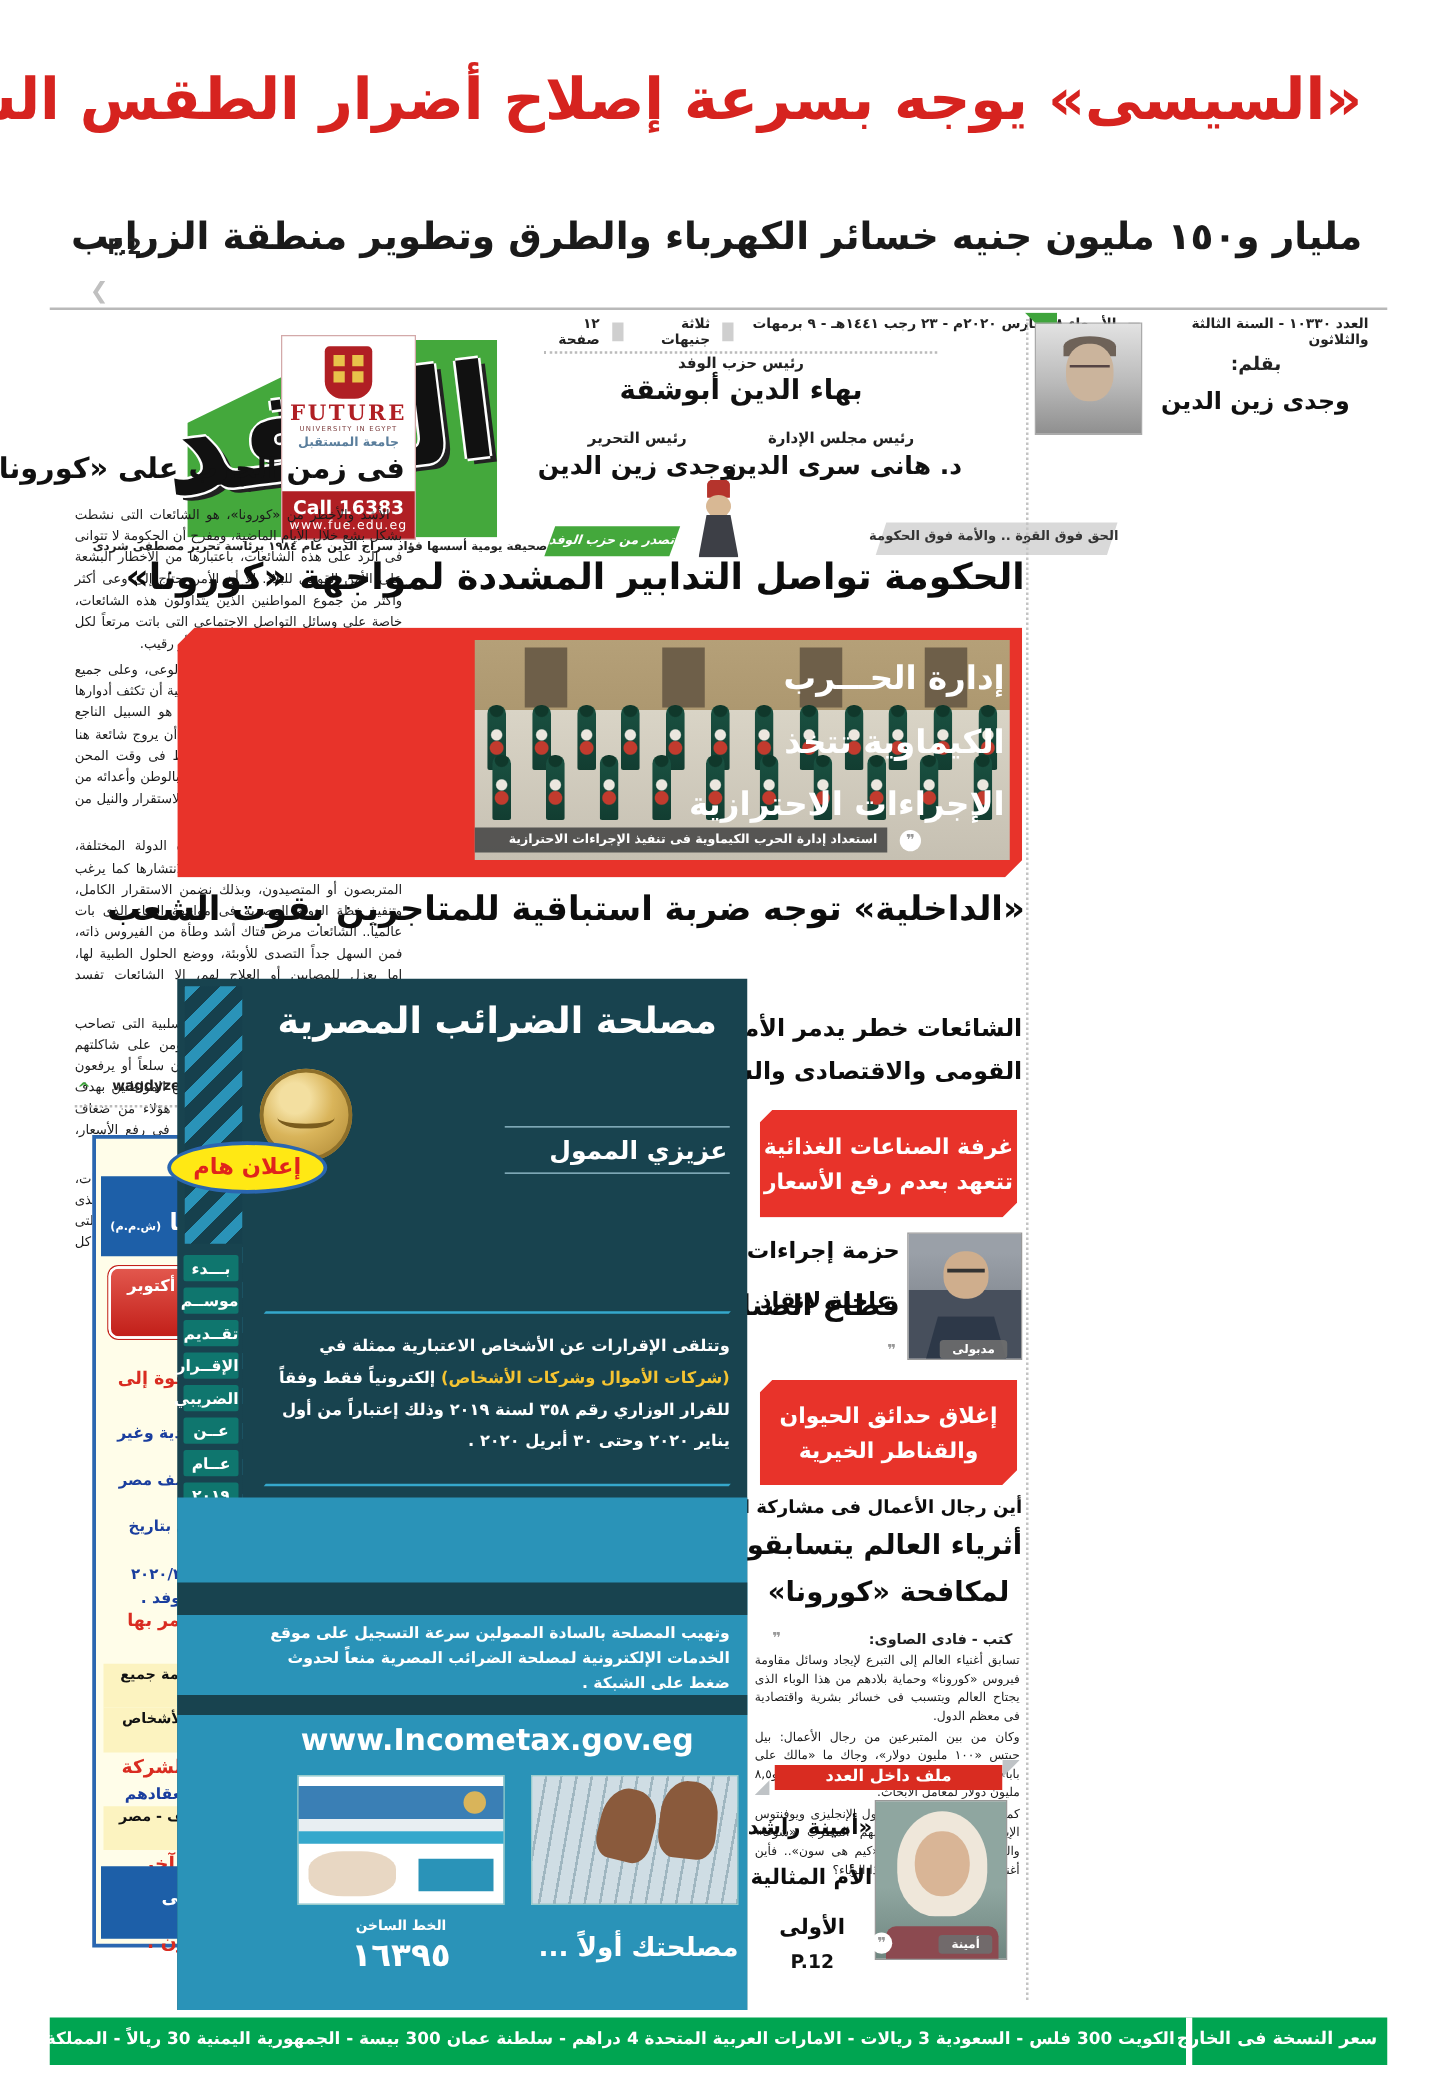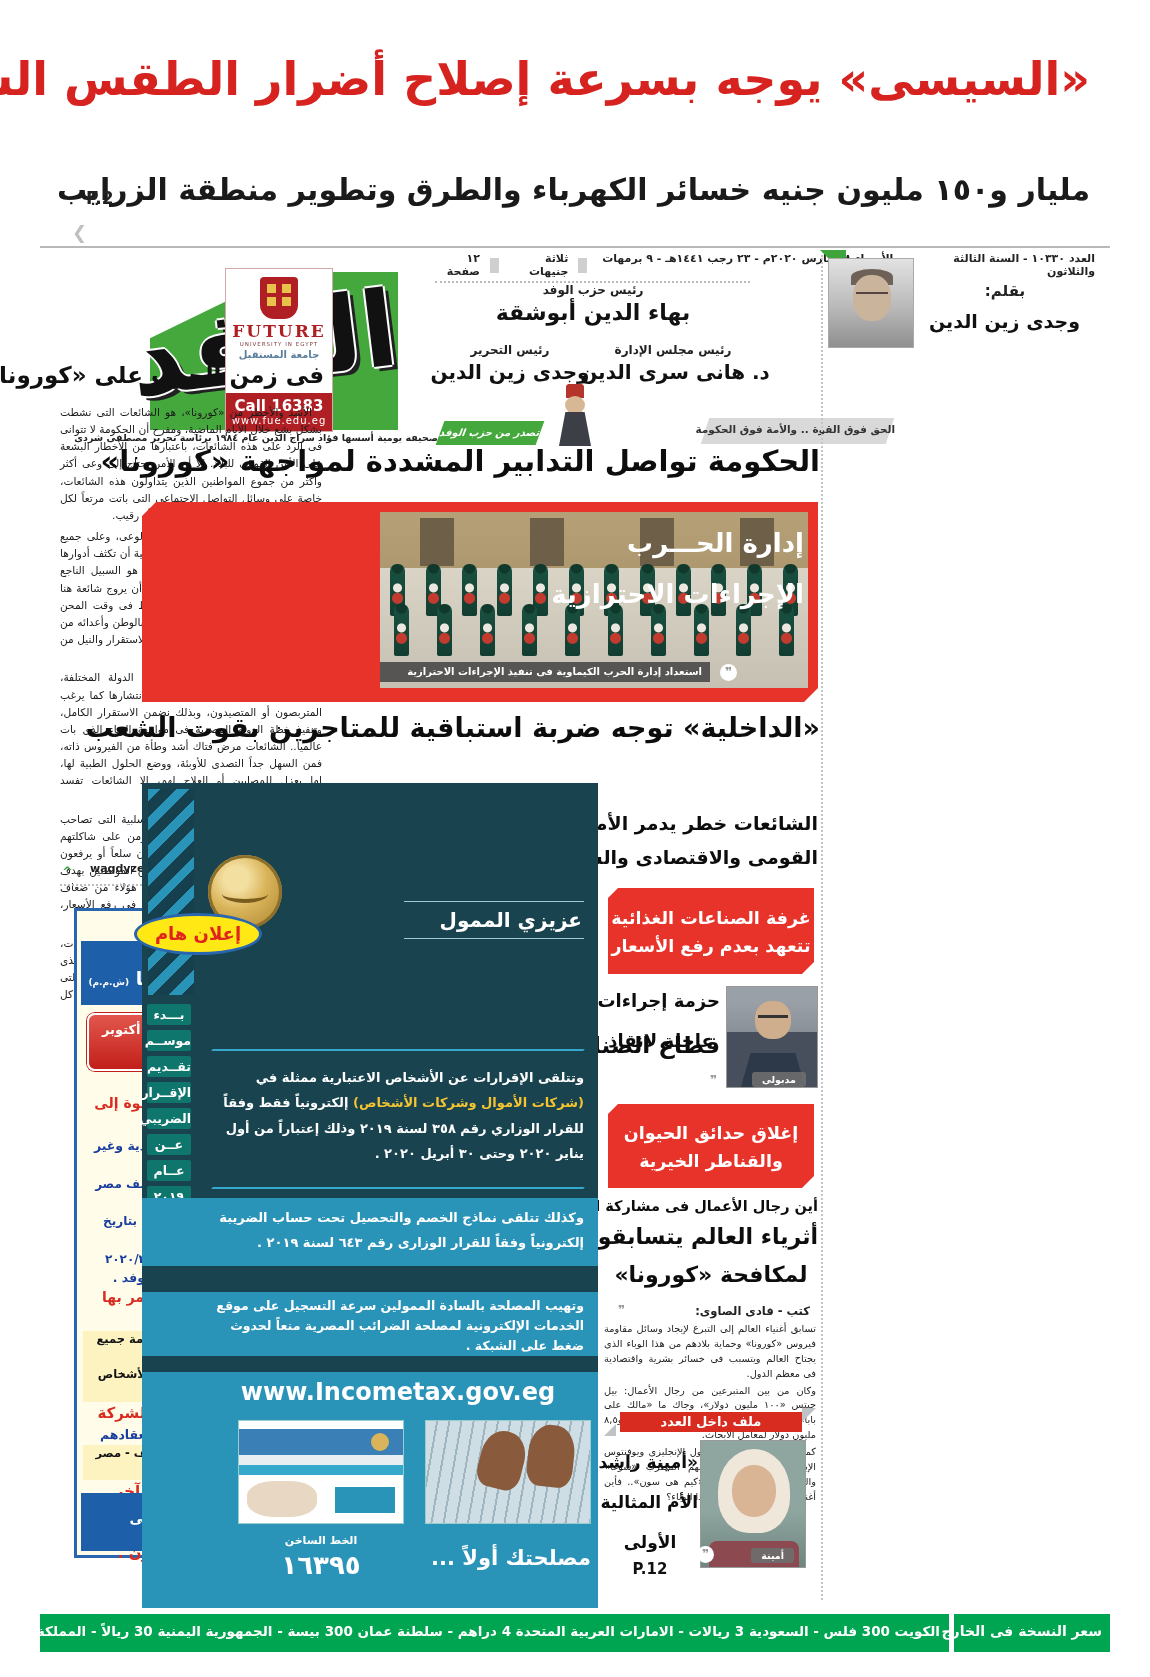--- a/index.html
+++ b/index.html
@@ -338,20 +338,21 @@
         <span class="soldier"></span>
         <span class="soldier"></span>
         <span class="soldier"></span>
         <span class="soldier"></span>
       </div>
   </div>
   <div id="war-caption">استعداد إدارة الحرب الكيماوية فى تنفيذ الإجراءات الاحترازية</div>
   <span class="qmark abs" id="war-caption-q">❞</span>
   <div id="war-text">
     <div>إدارة الحـــرب</div>
+    <div>الكيماوية تتخذ</div>
     <div>الإجراءات الاحترازية</div>
   </div>
 </div>
 <div class="abs" id="dakhlia-headline">«الداخلية» توجه ضربة استباقية للمتاجرين بقوت الشعب</div>
 
 <div class="abs subhead" id="rumors1">الشائعات خطر يدمر الأمن</div>
 <div class="abs subhead" id="rumors2">القومى والاقتصادى والسياسى</div>
 <div class="rbox" id="food-box">
   <div>غرفة الصناعات الغذائية</div>
   <div>تتعهد بعدم رفع الأسعار</div>
@@ -400,31 +401,31 @@
   <div class="rail-words" id="rail-words">
       <div class="rail-word">بـــدء</div>
       <div class="rail-word">موســم</div>
       <div class="rail-word">تقــديم</div>
       <div class="rail-word">الإقــرار</div>
       <div class="rail-word">الضريبي</div>
       <div class="rail-word">عــن</div>
       <div class="rail-word">عــام</div>
       <div class="rail-word">٢٠١٩</div>
     </div>
+  <div id="tax-title">مصلحة الضرائب المصرية</div>
   <div id="tax-medal">
       <span class="swoosh"></span>
     </div>
   <div id="tax-dear">عزيزي الممول</div>
   <div class="tax-sep" id="sep1"></div>
   <div class="tax-par" id="tax-p2">
     <span>وتتلقى الإقرارات عن الأشخاص الاعتبارية ممثلة في </span><span class="hl">(شركات الأموال وشركات الأشخاص)</span><span> إلكترونياً فقط وفقاً للقرار الوزاري رقم ٣٥٨ لسنة ٢٠١٩ وذلك إعتباراً من أول يناير ٢٠٢٠ وحتى ٣٠ أبريل ٢٠٢٠ .</span>
   </div>
   <div class="tax-sep" id="sep2"></div>
   <div id="tax-bottom">
-    <div id="tax-box3">وكذلك تتلقى نماذج الخصم والتحصيل تحت حساب الضريبة إلكترونياً وفقاً للقرار الوزارى رقم ٦٤٣ لسنة ٢٠١٩ .</div>
     <div class="navyband" id="band1"></div>
     <div id="tax-p4">وتهيب المصلحة بالسادة الممولين سرعة التسجيل على موقع الخدمات الإلكترونية لمصلحة الضرائب المصرية منعاً لحدوث ضغط على الشبكة .</div>
     <div class="navyband" id="band2"></div>
     <div id="tax-url">www.Incometax.gov.eg</div>
     <div id="web-shot">
         <span class="band"></span>
         <span class="gold"></span>
         <span class="hand"></span>
         <span class="tab"></span>
       </div>

